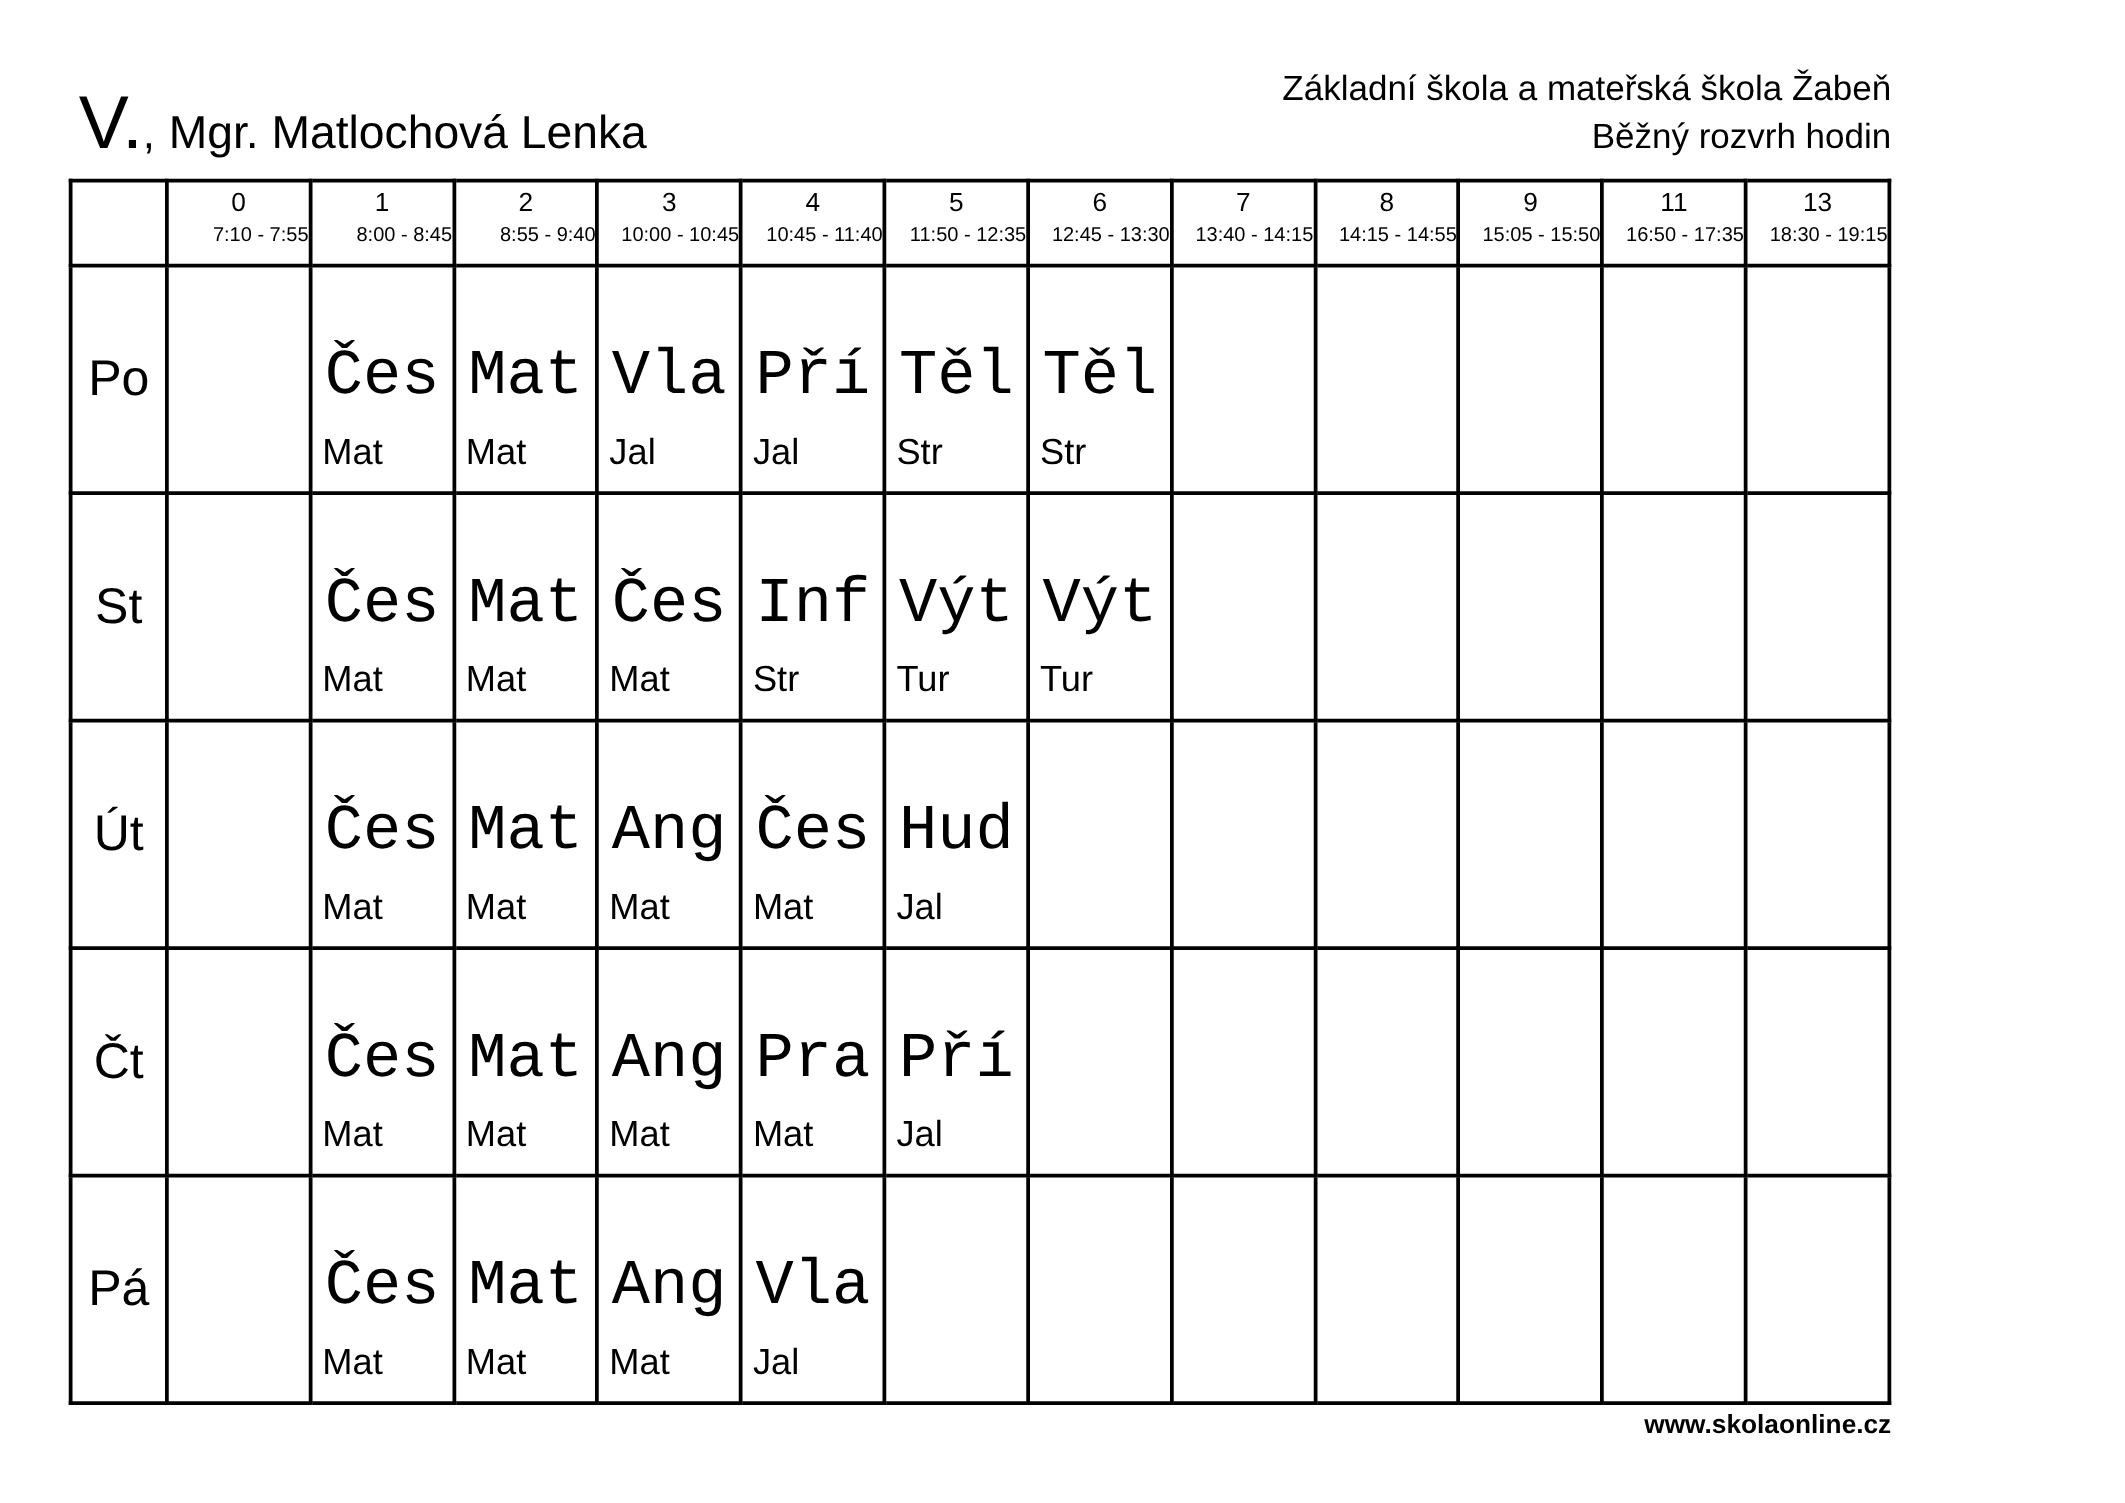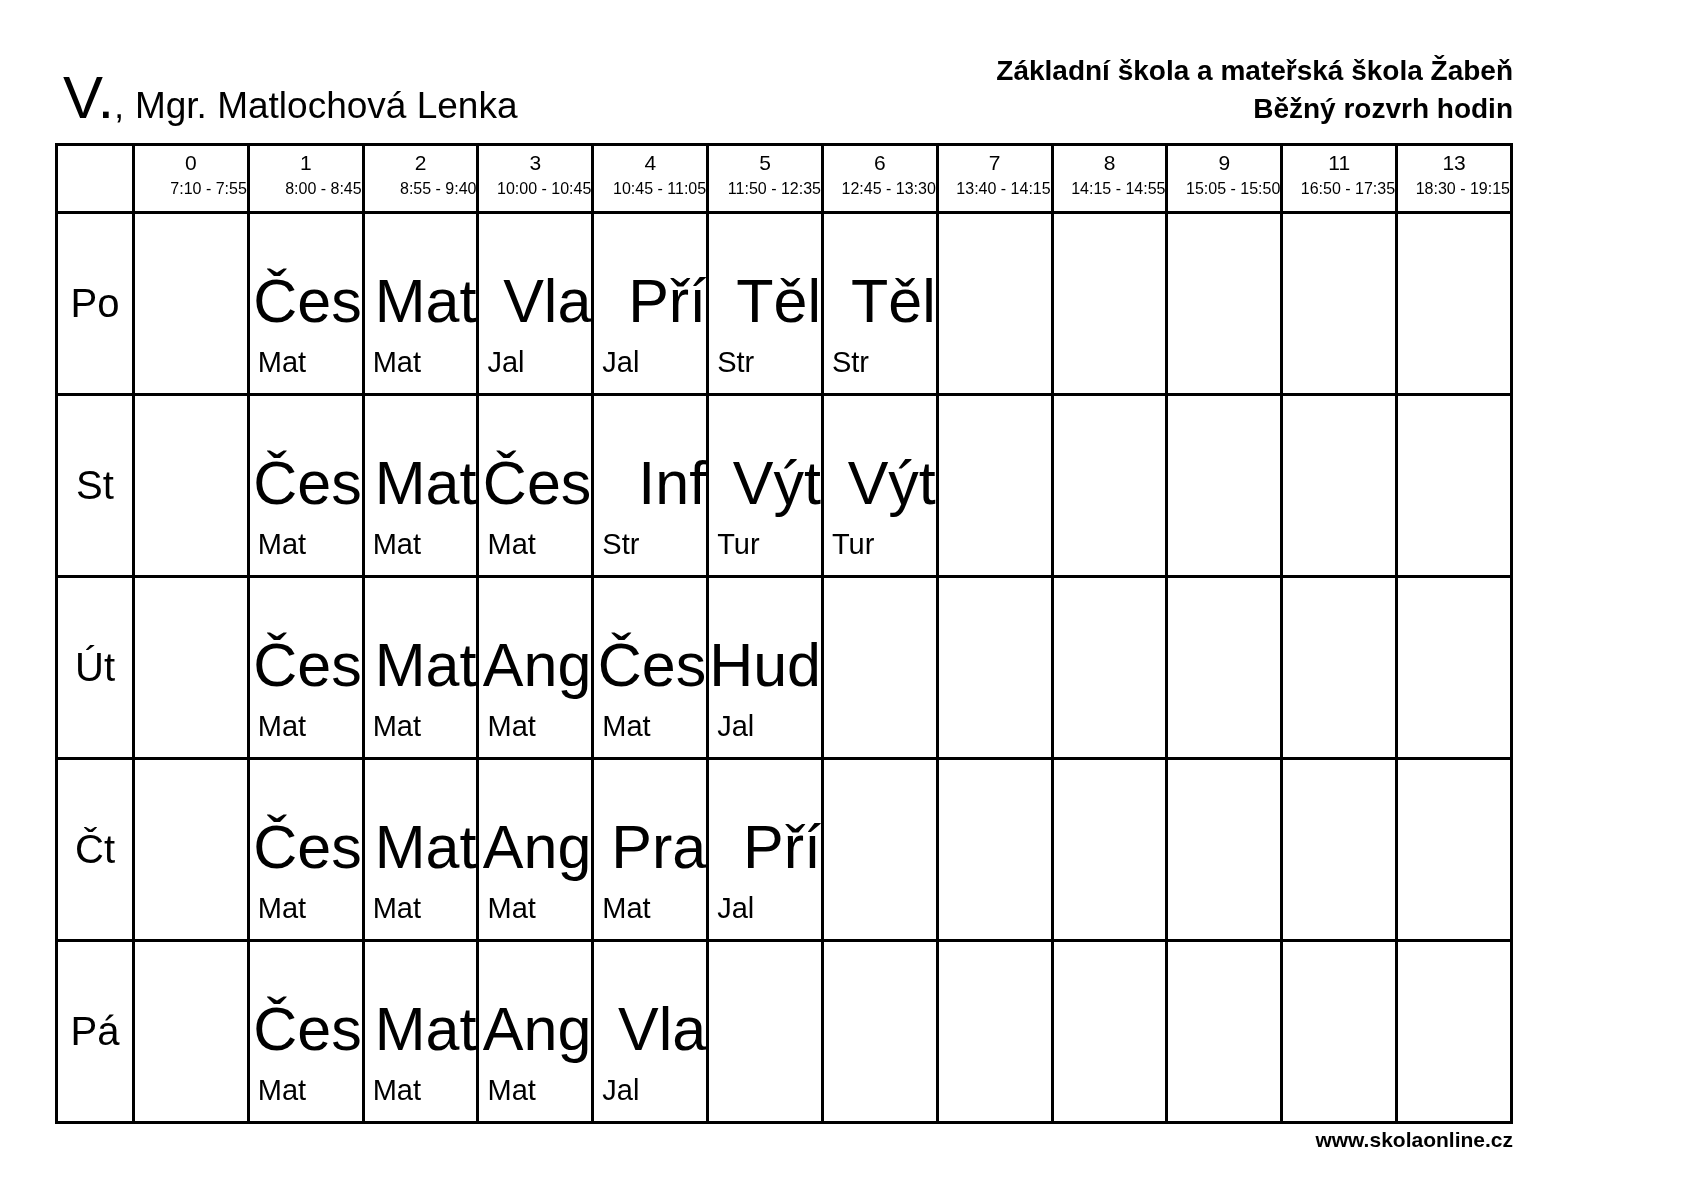--- a/index.html
+++ b/index.html
@@ -24,21 +24,21 @@
   }
   .class-label { font-size: 60px; line-height: 1; }
   .title-separator { font-size: 35px; line-height: 1; }
   .teacher-name { font-size: 37px; line-height: 1; padding-left: 11px; }
   .title-right {
     position: absolute;
     top: 52px;
     right: 187px;
     text-align: right;
     font-size: 28px;
-    font-weight: bold;
+    font-weight: normal;
     line-height: 38px;
     white-space: nowrap;
   }
   
   table.timetable {
     position: absolute;
     left: 55px;
     top: 143px;
     width: 1458px;
     border-collapse: collapse;
@@ -70,24 +70,25 @@
     font-size: 40px;
     text-align: center;
     vertical-align: middle;
   }
   td.lesson-cell { position: relative; vertical-align: top; }
   .subject {
     position: absolute;
     left: 0; right: 0;
     top: 50%;
     transform: translateY(-54%);
-    text-align: right;
-    font-size: 61px;
+    text-align: center;
+    font-size: 51px;
     line-height: 1;
     white-space: nowrap;
+    font-family: Liberation Mono, monospace;
   }
   .teacher {
     position: absolute;
     left: 8px;
     bottom: 16px;
     font-size: 29px;
     line-height: 1;
     white-space: nowrap;
   }
   
@@ -147,21 +148,21 @@
           <th class="period-header">
             <div class="period-number">2</div>
             <div class="period-time">8:55 - 9:40</div>
           </th>
           <th class="period-header">
             <div class="period-number">3</div>
             <div class="period-time">10:00 - 10:45</div>
           </th>
           <th class="period-header">
             <div class="period-number">4</div>
-            <div class="period-time">10:45 - 11:05</div>
+            <div class="period-time">10:45 - 11:40</div>
           </th>
           <th class="period-header">
             <div class="period-number">5</div>
             <div class="period-time">11:50 - 12:35</div>
           </th>
           <th class="period-header">
             <div class="period-number">6</div>
             <div class="period-time">12:45 - 13:30</div>
           </th>
           <th class="period-header">

